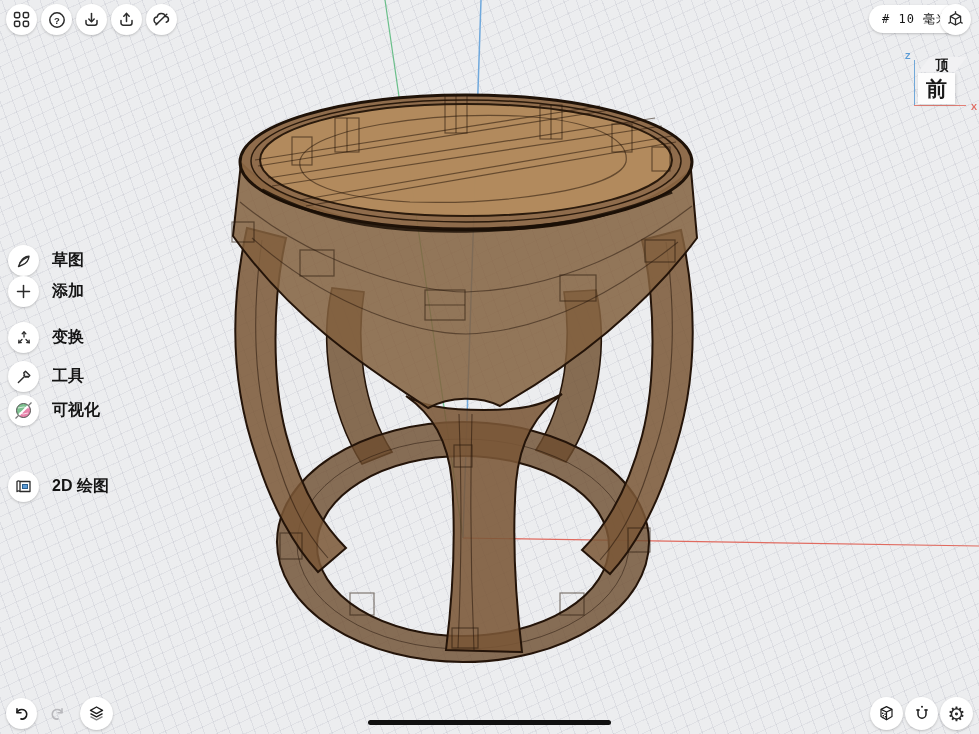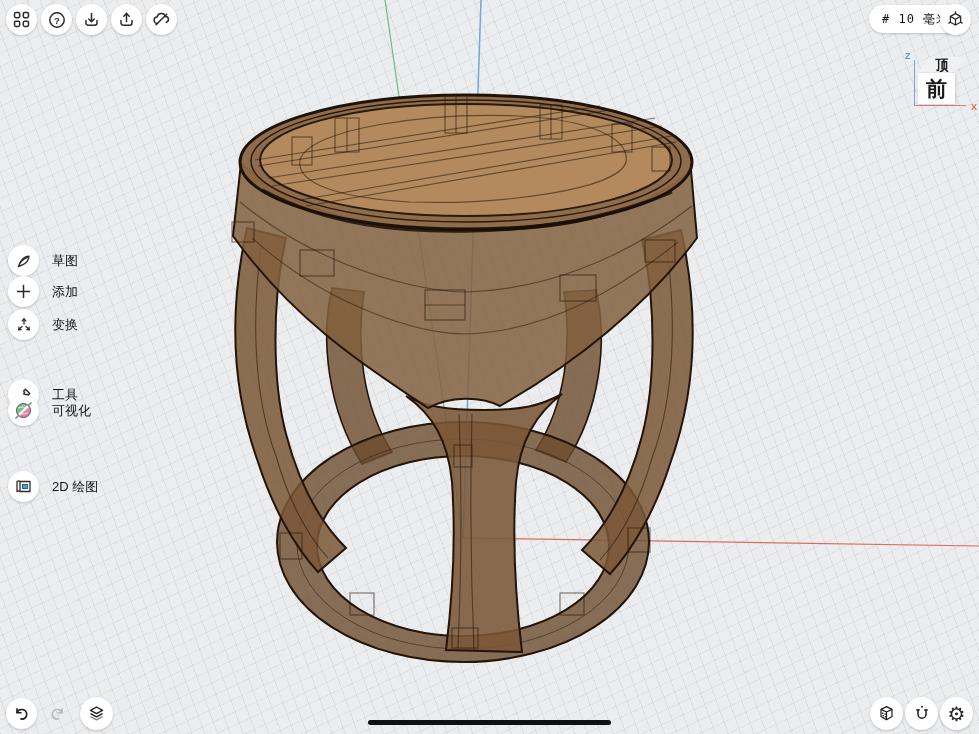--- a/index.html
+++ b/index.html
@@ -19,21 +19,21 @@
   .cbtn svg{display:block;}
   .ghost{background:transparent;box-shadow:none;}
 
   
   .pill{position:absolute;left:869px;top:5px;height:28px;border-radius:14px;background:#fff;
         box-shadow:0 1px 2.5px rgba(0,0,0,.20);display:flex;align-items:center;padding:0 13px;
         font-family:"DejaVu Sans Mono",monospace;font-size:12px;color:#151515;letter-spacing:1px;white-space:nowrap;}
 
   
   .side-item{position:absolute;left:8px;display:flex;align-items:center;gap:13px;}
-  .side-label{font-size:13px;color:#141414;font-weight:400;white-space:nowrap;}
+  .side-label{font-size:16px;color:#141414;font-weight:700;white-space:nowrap;}
   .divider{position:absolute;left:12px;width:26px;height:1px;background:#c6c6cb;}
 
   
   .viewcube{position:absolute;left:903px;top:50px;width:74px;height:62px;}
   .vc-front{position:absolute;left:15px;top:23px;width:37px;height:31px;background:#fdfdfd;
             box-shadow:1px 1px 3px rgba(0,0,0,.12);display:flex;align-items:center;justify-content:center;
             font-size:21px;font-weight:700;color:#1a1a1a;}
   .vc-top{position:absolute;left:21px;top:7px;width:37px;height:15px;background:#f1f1f3;
           transform:skewX(-38deg);display:flex;align-items:center;justify-content:center;overflow:hidden;}
   .vc-top span{font-size:13px;font-weight:700;color:#1a1a1a;transform:skewX(38deg) scaleY(1.15);}
@@ -228,37 +228,37 @@
       <svg width="17" height="17" viewBox="0 0 17 17">
         <g stroke="#2b2b2b" stroke-width="1.5" stroke-linecap="round">
           <line x1="8.5" y1="2.5" x2="8.5" y2="14.5"></line>
             <line x1="2.5" y1="8.5" x2="14.5" y2="8.5"></line>
         </g>
       </svg>
     </div>
     <span class="side-label">添加</span>
   </div>
 
-  <div class="side-item" style="top:309px">
+  <div class="side-item" style="top:322px">
     <div class="cbtn" style="position:static">
       <svg width="18" height="18" viewBox="0 0 18 18">
         <g fill="none" stroke="#2b2b2b" stroke-width="1.3" stroke-linecap="round" stroke-linejoin="round">
           <line x1="9" y1="8" x2="9" y2="3"></line>
             <path d="M7.2 4.8 L9 3 L10.8 4.8"></path>
           <line x1="7" y1="10.5" x2="3.8" y2="13.7"></line>
             <path d="M3.9 11.2 L3.8 13.7 L6.3 13.6"></path>
           <line x1="11" y1="10.5" x2="14.2" y2="13.7"></line>
             <path d="M14.1 11.2 L14.2 13.7 L11.7 13.6"></path>
         </g>
       </svg>
     </div>
     <span class="side-label">变换</span>
   </div>
 
-  <div class="side-item" style="top:379px">
+  <div class="side-item" style="top:361px">
     <div class="cbtn" style="position:static">
       <svg width="18" height="18" viewBox="0 0 18 18">
         <g fill="none" stroke="#2b2b2b" stroke-width="1.4" stroke-linecap="round" stroke-linejoin="round">
           <path d="M10.5 3.2 L14.8 7.5 L13 9.3 L12 8.3 L11 9.3 L8.7 7 L9.7 6 L8.7 5 Z"></path>
           <line x1="9.2" y1="8.7" x2="3.4" y2="14.5"></line>
         </g>
       </svg>
     </div>
     <span class="side-label">工具</span>
   </div>

